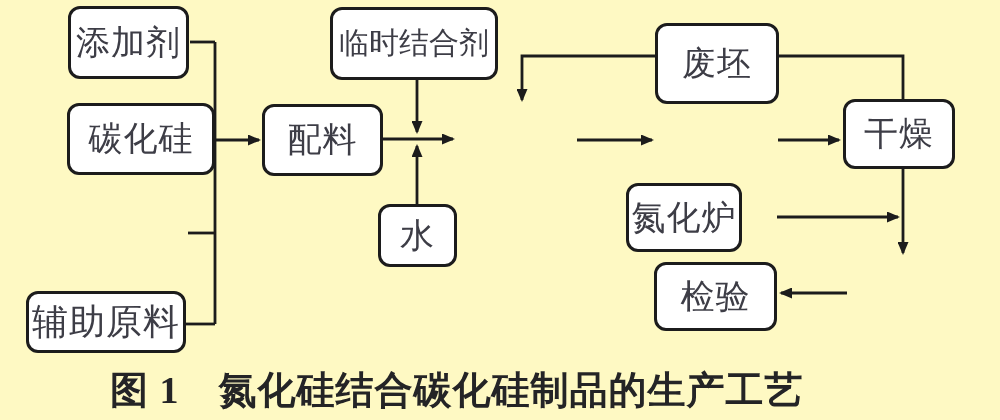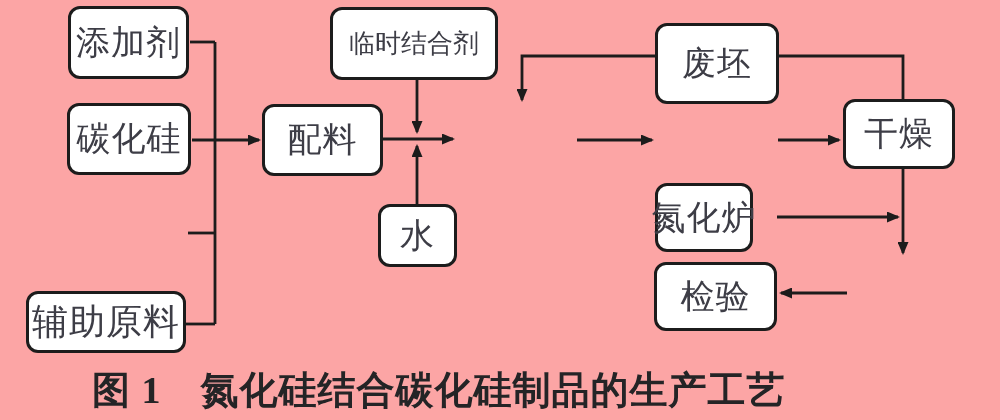--- a/index.html
+++ b/index.html
@@ -5,21 +5,21 @@
   html, body {
     margin: 0;
     padding: 0;
     background: #ffffff;
     font-family: "Liberation Serif", "DejaVu Serif", serif;
   }
   .stage {
     position: relative;
     width: 1000px;
     height: 420px;
-    background: #fca5a5;
+    background: #fef9c3;
     overflow: hidden;
   }
   .wires {
     position: absolute;
     left: 0;
     top: 0;
     width: 1000px;
     height: 420px;
   }
   .wires path {
@@ -35,26 +35,26 @@
     background: #ffffff;
     display: flex;
     align-items: center;
     justify-content: center;
     font-size: 34px;
     color: #3d3d46;
     letter-spacing: 1px;
     white-space: nowrap;
   }
   .node.small {
-    font-size: 26px;
+    font-size: 30px;
     letter-spacing: 0;
   }
   .caption {
     position: absolute;
-    left: 92px;
+    left: 110px;
     top: 371px;
     font-size: 38px;
     font-weight: 600;
     color: #242426;
     letter-spacing: 1px;
     white-space: pre;
     line-height: 1;
   }
 </style>
 </head>
@@ -80,37 +80,37 @@
     <path d="M779 56 H903 V99"></path>
     <path d="M577 140 H652" marker-end="url(#arrow)"></path>
     <path d="M778 140 H839" marker-end="url(#arrow)"></path>
     <path d="M903 169 V253" marker-end="url(#arrow)"></path>
     <path d="M777 217 H898" marker-end="url(#arrow)"></path>
     <path d="M847 293 H781" marker-end="url(#arrow)"></path>
   </svg>
 
   <div class="node" style="left:68px;top:6px;width:121px;height:73px">添加剂</div>
 
-  <div class="node" style="left:67px;top:103px;width:124px;height:72px">碳化硅</div>
+  <div class="node" style="left:67px;top:103px;width:148px;height:72px">碳化硅</div>
 
 
   <div class="node" style="left:26px;top:291px;width:160px;height:62px;font-size:36px">辅助原料</div>
 
   <div class="node small" style="left:330px;top:7px;width:168px;height:73px">临时结合剂</div>
 
   <div class="node" style="left:262px;top:104px;width:121px;height:72px">配料</div>
 
   <div class="node" style="left:378px;top:204px;width:79px;height:63px">水</div>
 
 
   <div class="node" style="left:655px;top:23px;width:124px;height:81px">废坯</div>
 
 
   <div class="node" style="left:843px;top:99px;width:112px;height:70px">干燥</div>
 
-  <div class="node" style="left:655px;top:183px;width:98px;height:69px">氮化炉</div>
+  <div class="node" style="left:626px;top:183px;width:116px;height:69px">氮化炉</div>
 
   <div class="node" style="left:654px;top:262px;width:123px;height:69px">检验</div>
 
 
   <div class="caption">图 1　氮化硅结合碳化硅制品的生产工艺</div>
 
 </div>
 
 </body></html>

